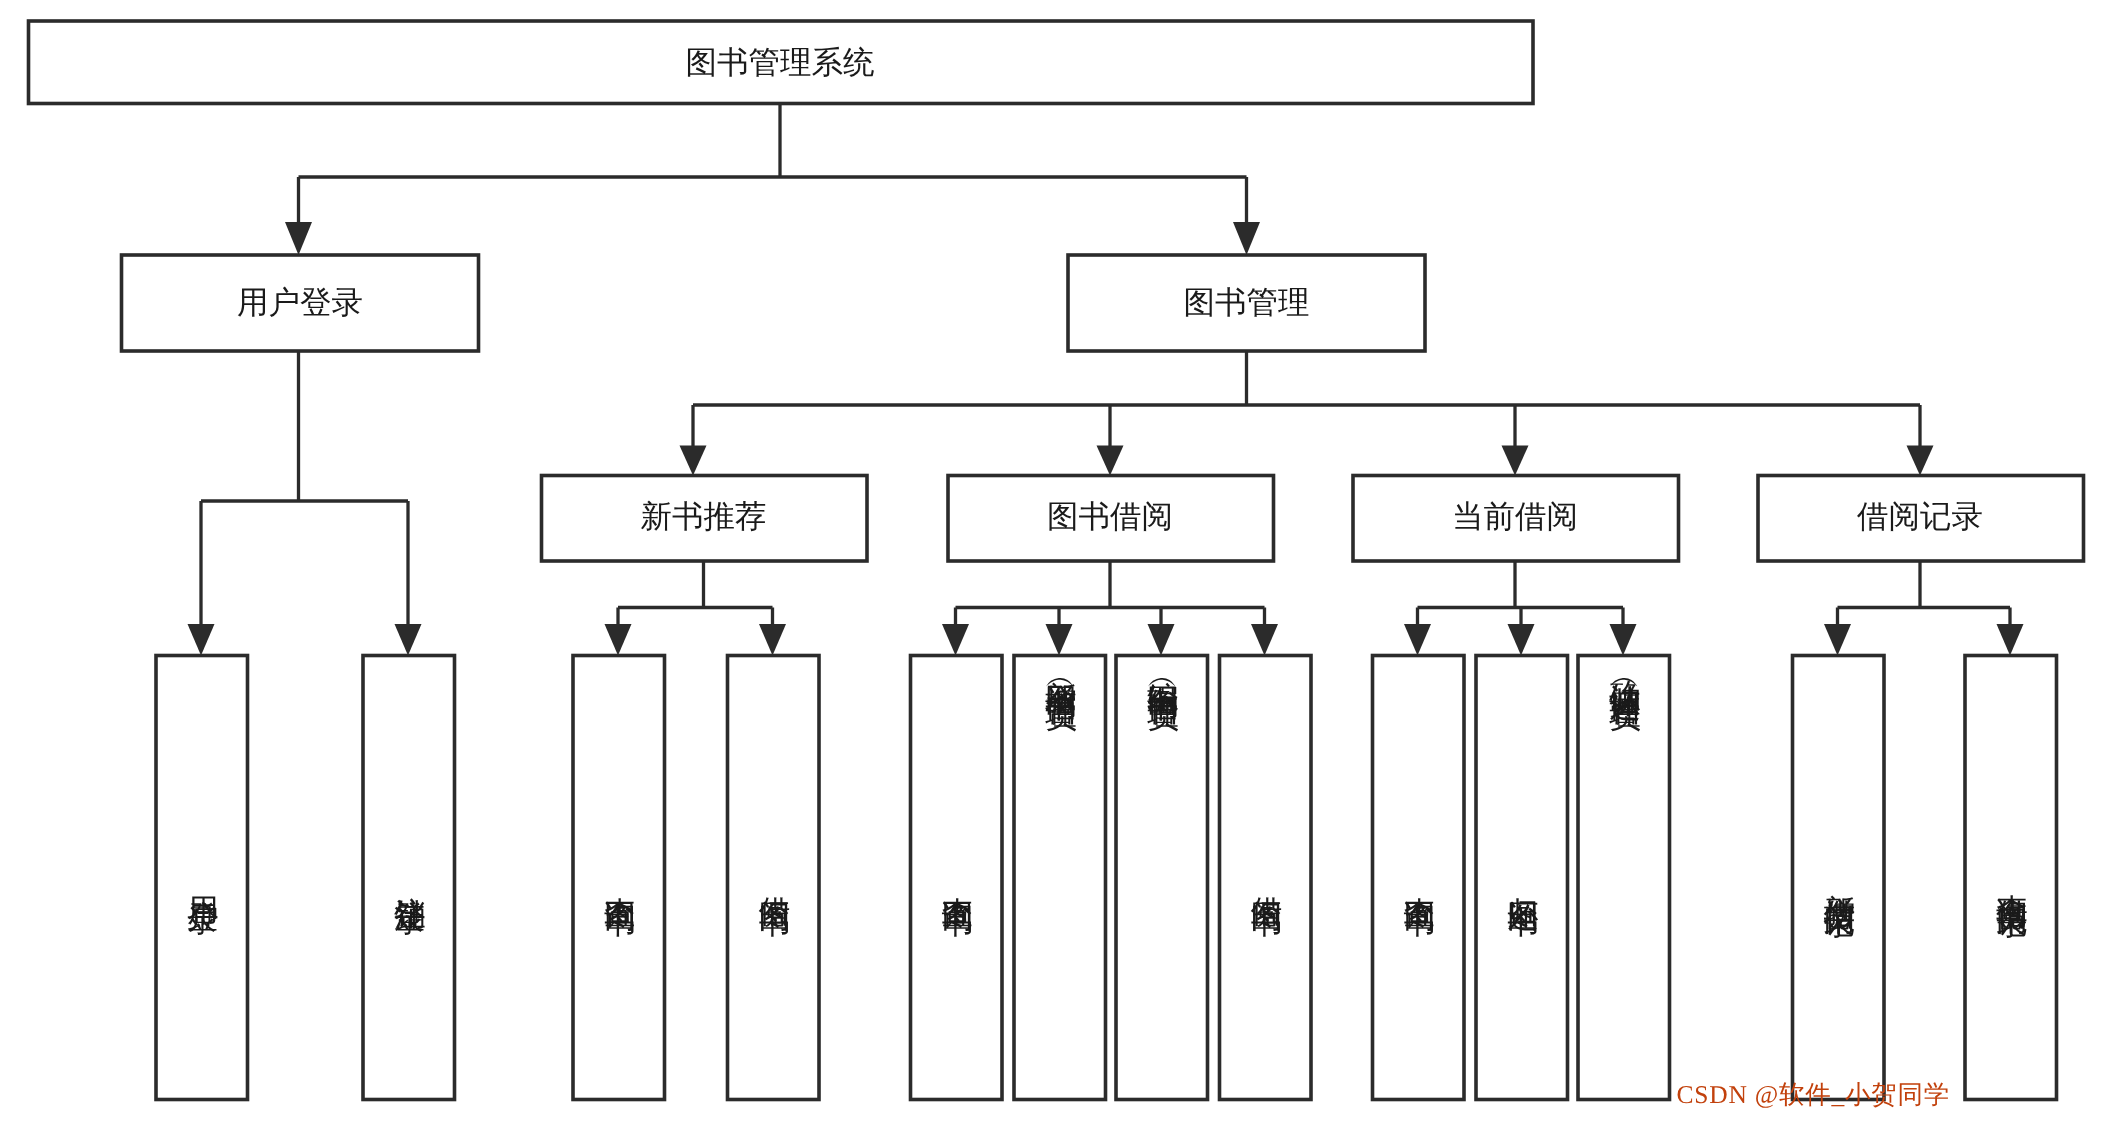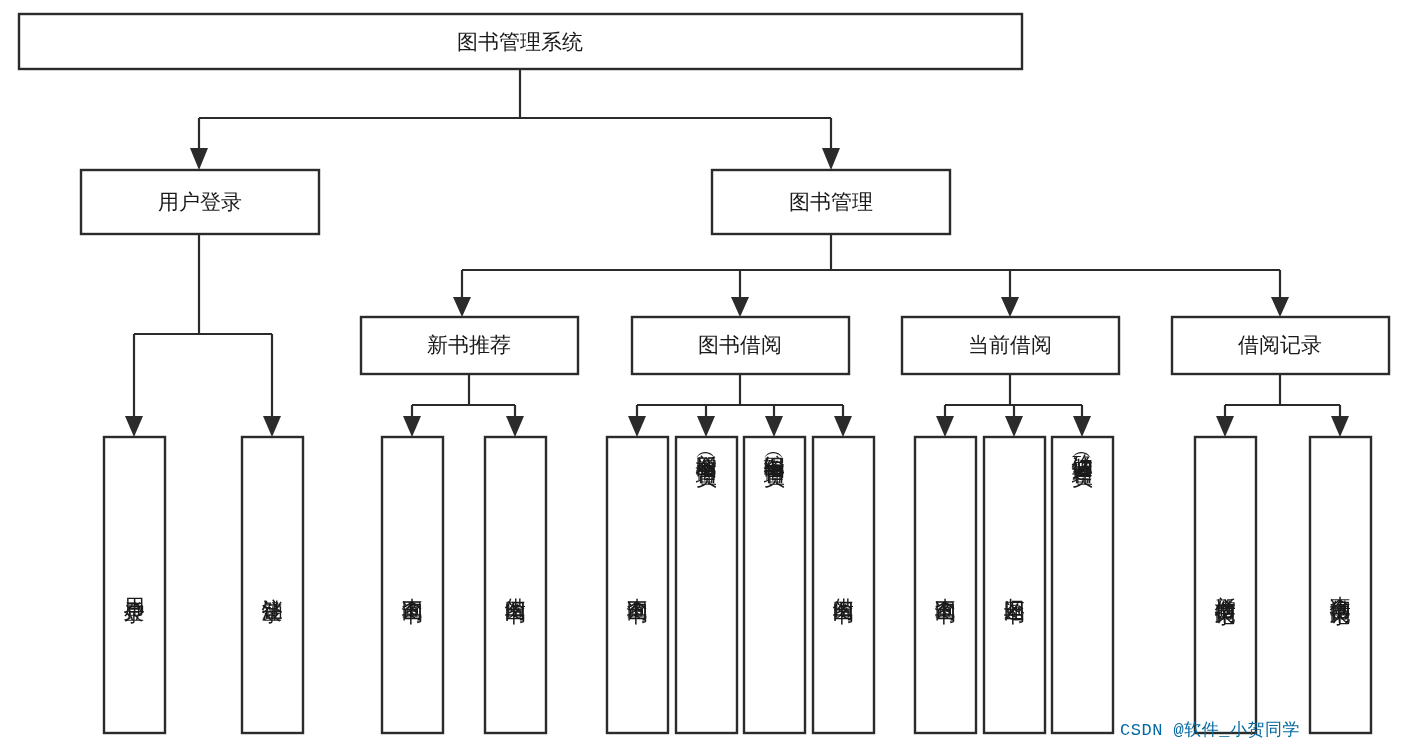--- a/index.html
+++ b/index.html
@@ -62,23 +62,23 @@
     font-size: 21px;
     line-height: 1.22;
     letter-spacing: 2px;
     color: #1a1a1a;
     white-space: nowrap;
   }
   .watermark {
     position: absolute;
     right: 8px;
     bottom: 6px;
-    font-family: Liberation Mono, monospace;
+    font-family: Liberation Serif, serif;
     font-size: 17px;
-    color: #0369a1;
+    color: #c2410c;
     letter-spacing: 0.5px;
     user-select: none;
   }
 </style>
 </head>
 <body>
 
 <div id="diagram-root">
 
   <svg class="diagram-canvas" viewBox="0 0 1405 747">

